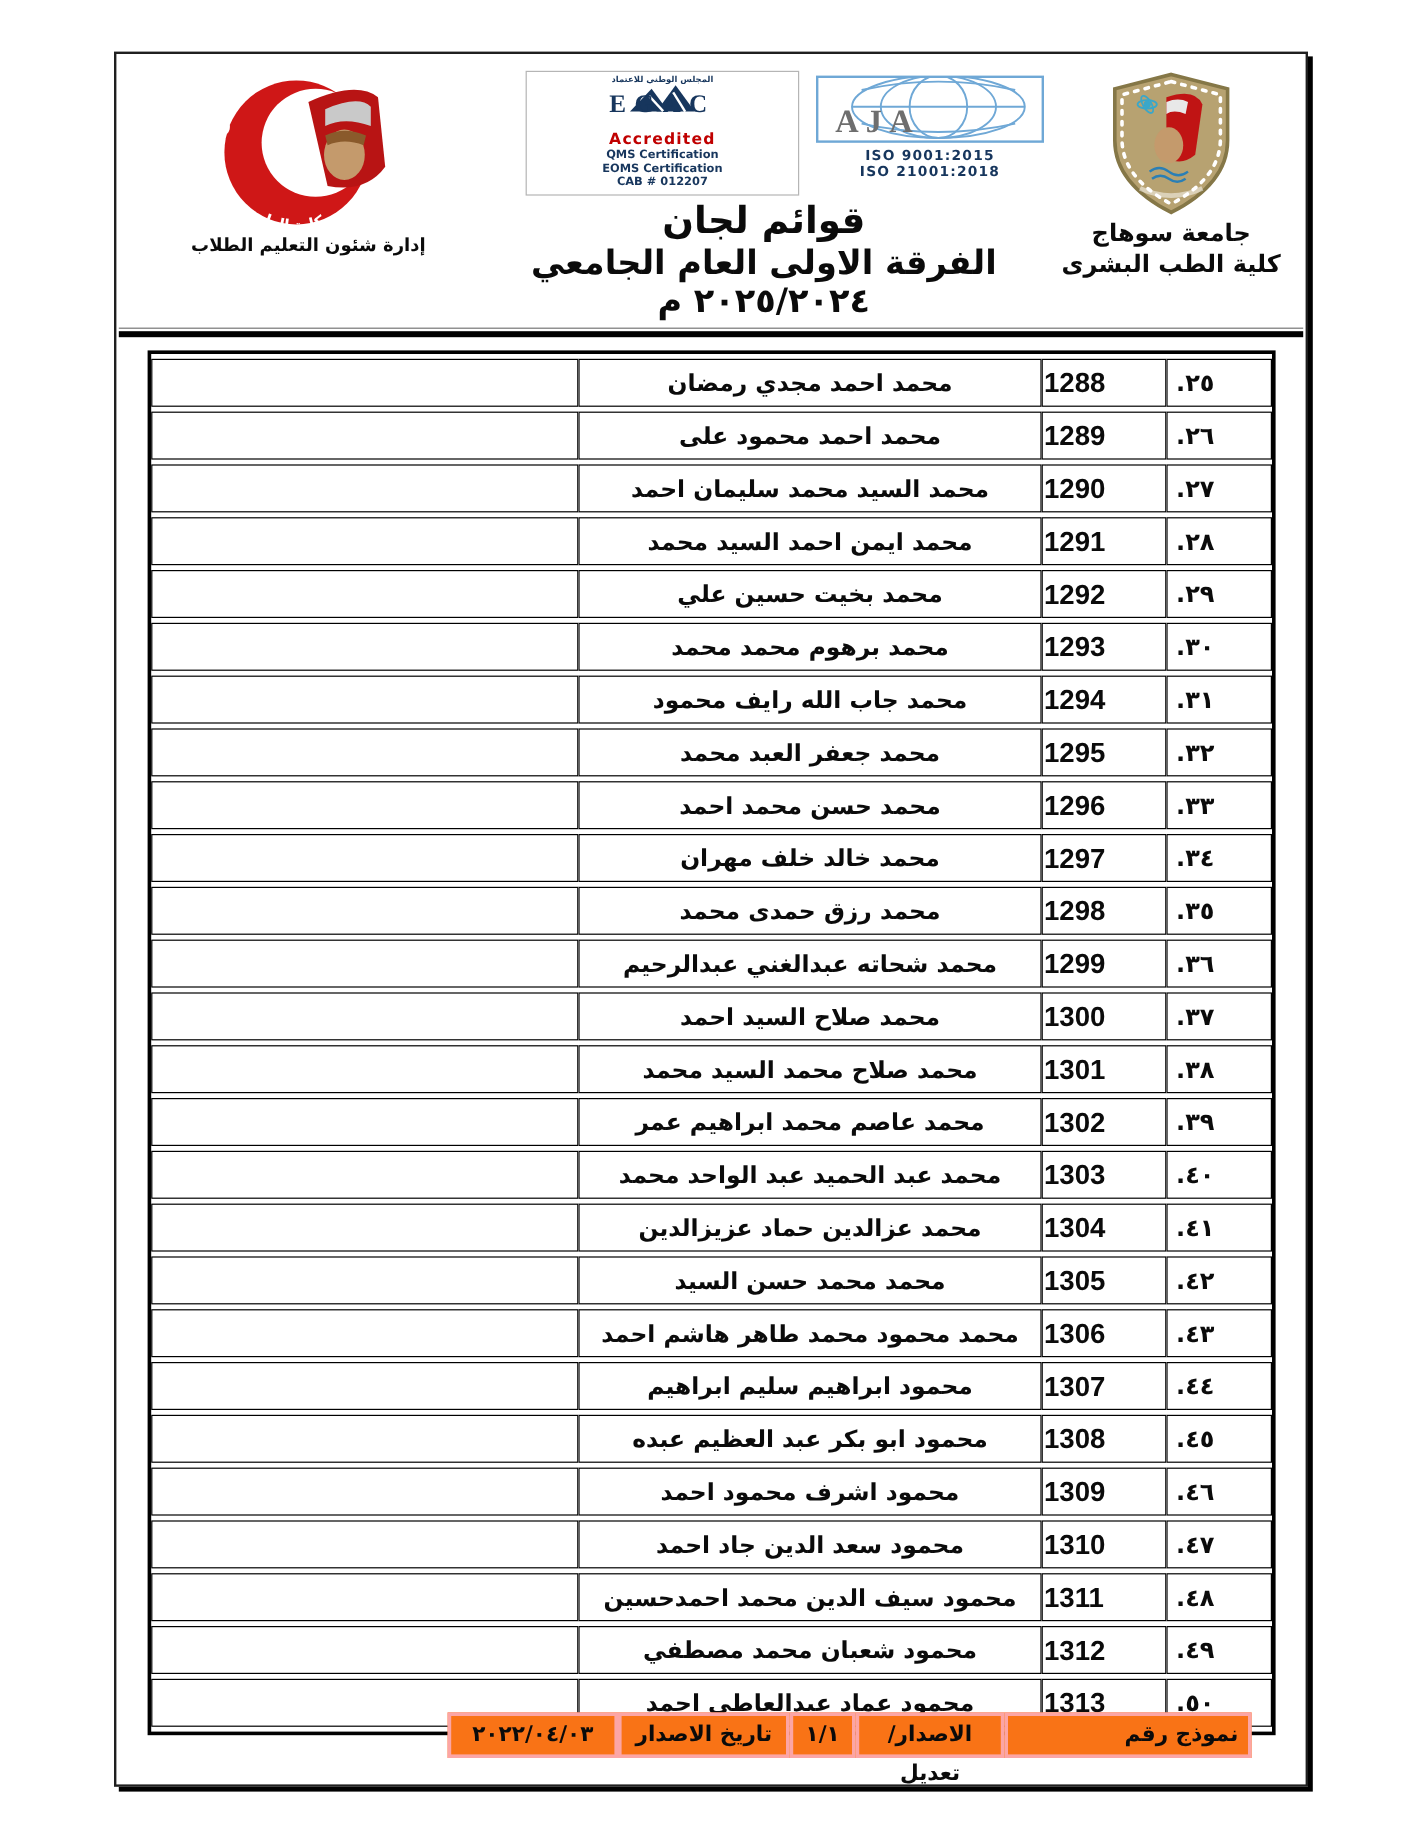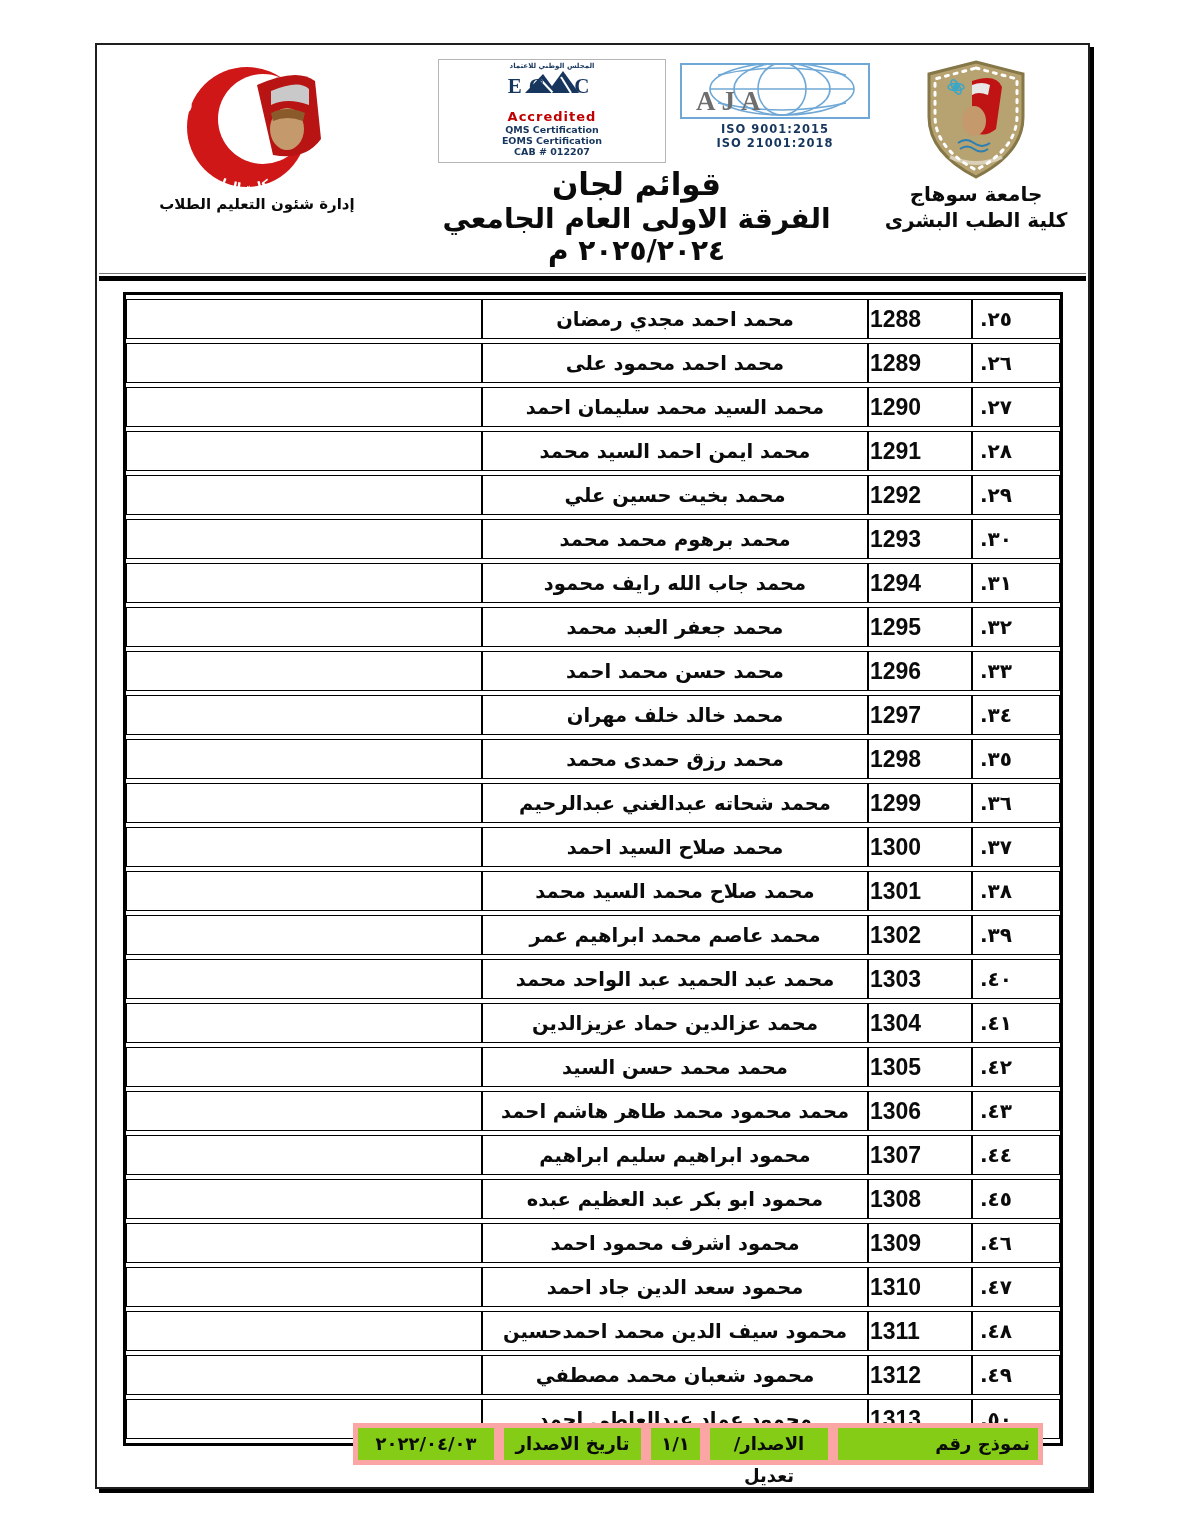--- a/index.html
+++ b/index.html
@@ -37,21 +37,21 @@
   .tbl-wrap{margin:11px 25px 0 26px;border:3px solid #000;}
   table.students{width:100%;border-collapse:separate;border-spacing:0 4px;direction:rtl;}
   table.students td{border:1px solid #000;background:#fff;height:36px;font-weight:bold;vertical-align:middle;}
   td.ord{width:78px;text-align:left;padding-left:7px;font-size:20px;direction:rtl;}
   td.num{width:100px;text-align:left;font-family:"Liberation Sans",sans-serif;font-size:23px;direction:ltr;}
   td.name{width:382px;text-align:center;font-size:19.5px;direction:rtl;}
   td.sig{}
   
   .footer{position:absolute;bottom:22px;right:45px;width:878px;display:flex;direction:rtl;
           font-weight:bold;font-size:18px;}
-  .fcell{border:5px solid #fca5a5;height:32px;line-height:32px;text-align:center;background:#84cc16;direction:rtl;}
+  .fcell{border:3px solid #fca5a5;height:32px;line-height:32px;text-align:center;background:#f97316;direction:rtl;}
   .fc-form-label{width:188px;text-align:right;padding-left:4px;padding-right:8px;}
   .fc-code{width:235px;direction:ltr;font-family:"Liberation Serif",serif;font-size:19px;}
   .fc-issue-label{width:118px;}
   .fc-issue-value{width:49px;}
   .fc-date-label{width:137px;}
   .fc-date-value{width:136px;}
 </style>
 </head>
 <body>
 

